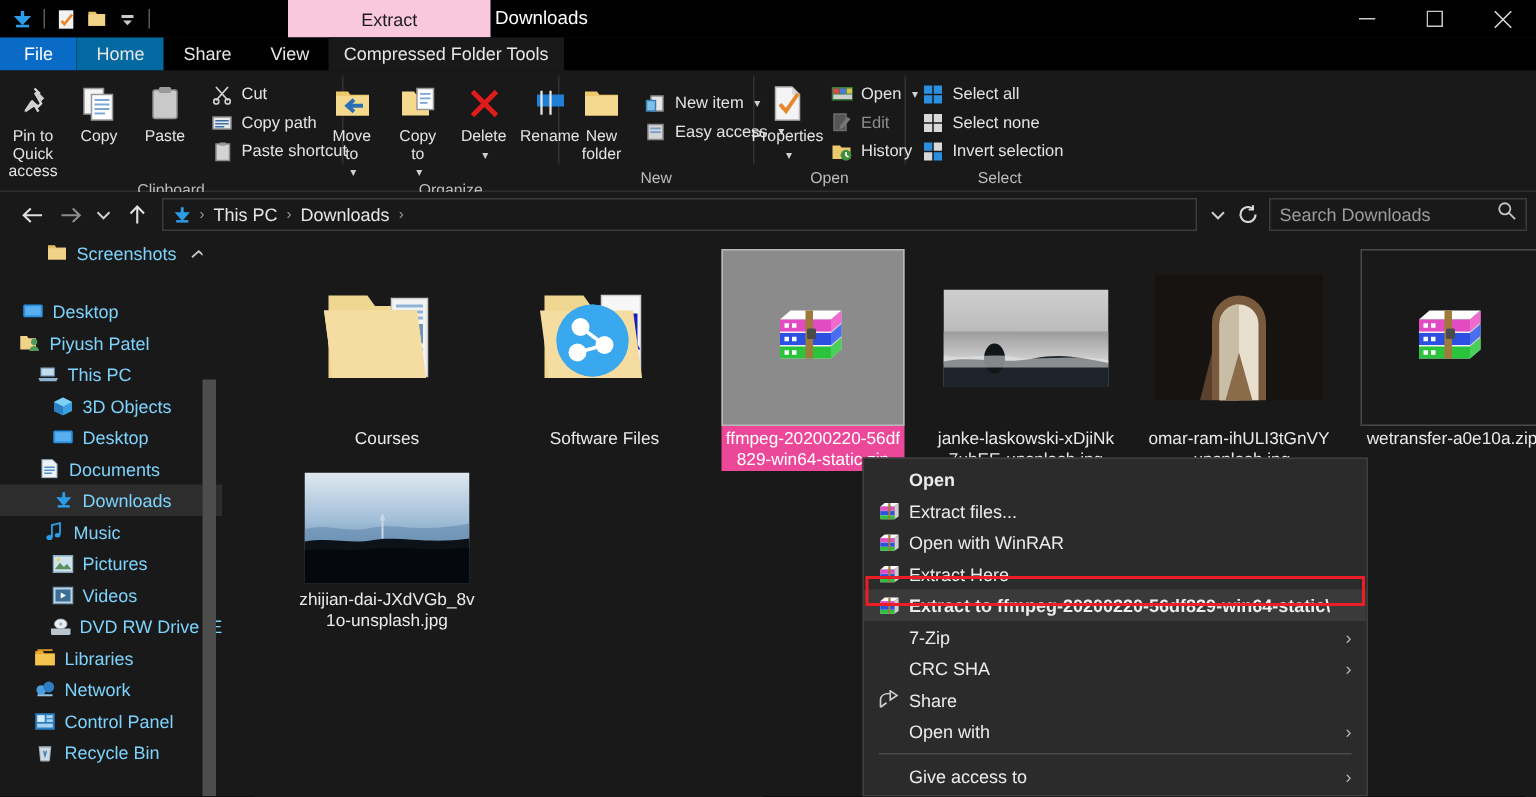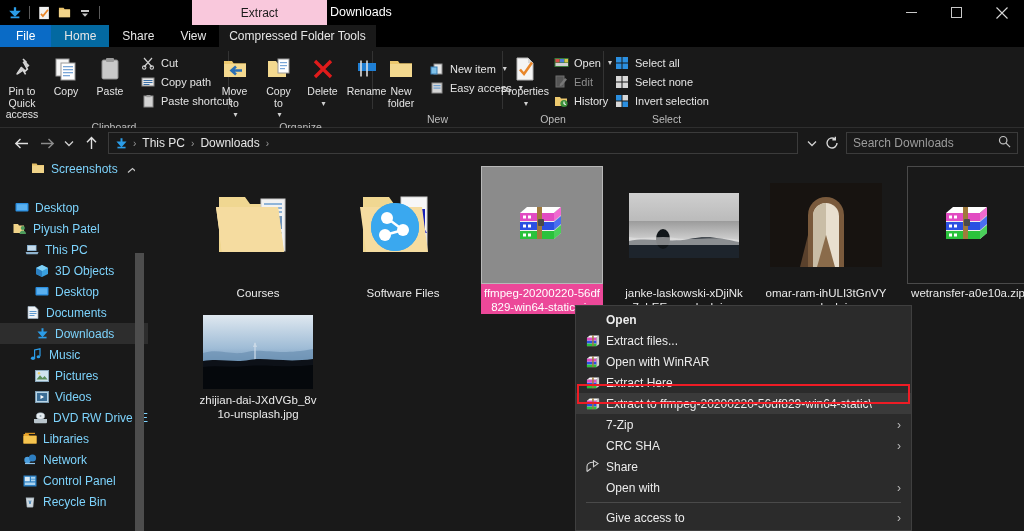--- a/index.html
+++ b/index.html
@@ -153,21 +153,21 @@
     padding:3px 0; overflow:hidden;
   }
   .ctxitem {
     display:flex; align-items:center; height:20px; padding:0 10px 0 8px;
     font-size:12px; color:#ececec; position:relative;
   }
   .ctxitem .ic { width:18px; height:16px; display:flex; align-items:center; justify-content:center; flex:0 0 18px; margin-right:4px; }
   .ctxitem .txt { flex:1; white-space:nowrap; }
   .ctxitem.bold .txt { font-weight:bold; }
   .ctxitem .arrow { color:#b9b9b9; font-size:12px; }
-  .ctxitem.hl { background:#3a3a3a; }
+  .ctxitem.hl { background:#3a3a3a;font-weight:bold; }
   .ctxdiv { height:1px; background:#4a4a4a; margin:4px 10px; }
   .redbox {
     position:absolute; left:577px; top:384px; width:333px; height:20px;
     border:2px solid #ee1c25; pointer-events:none;
   }
 </style>
 </head>
 <body>
 
 <div id="app">

